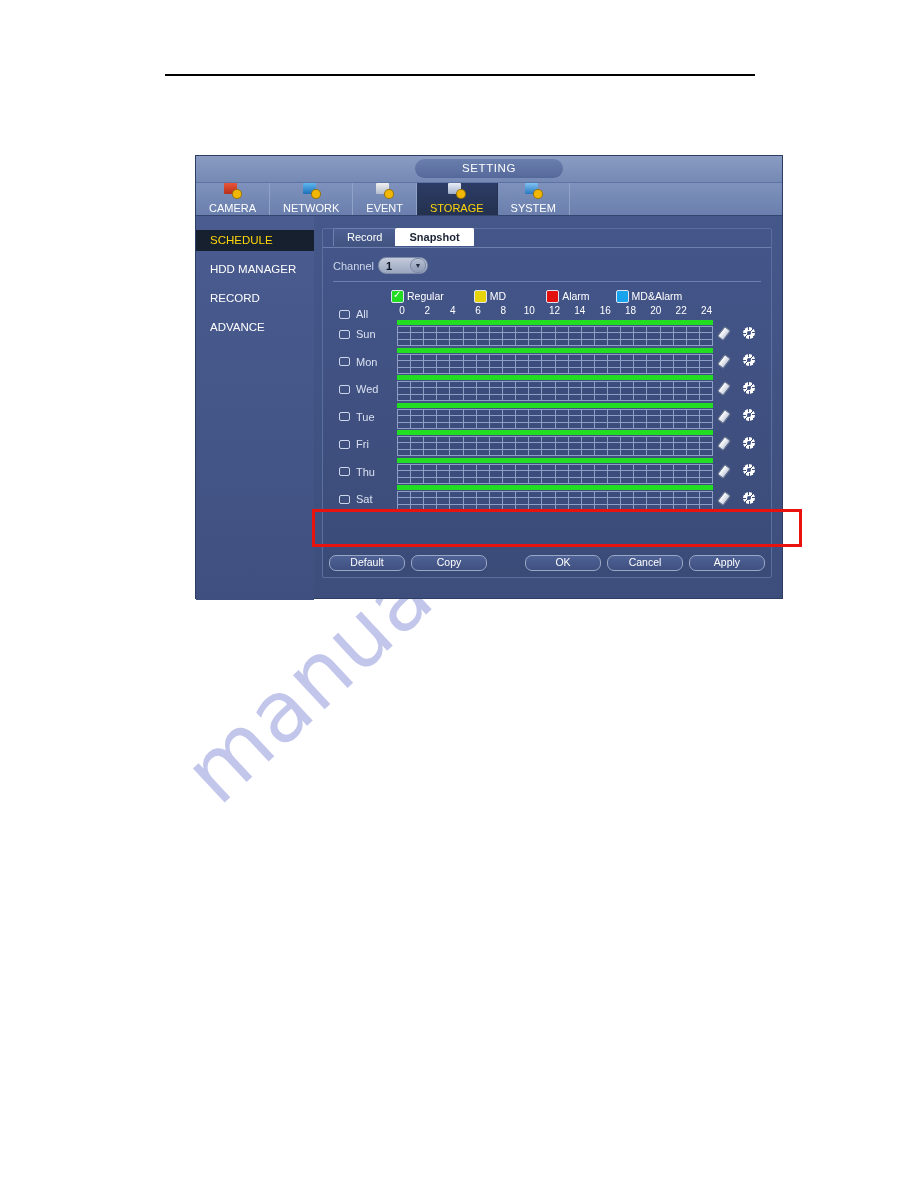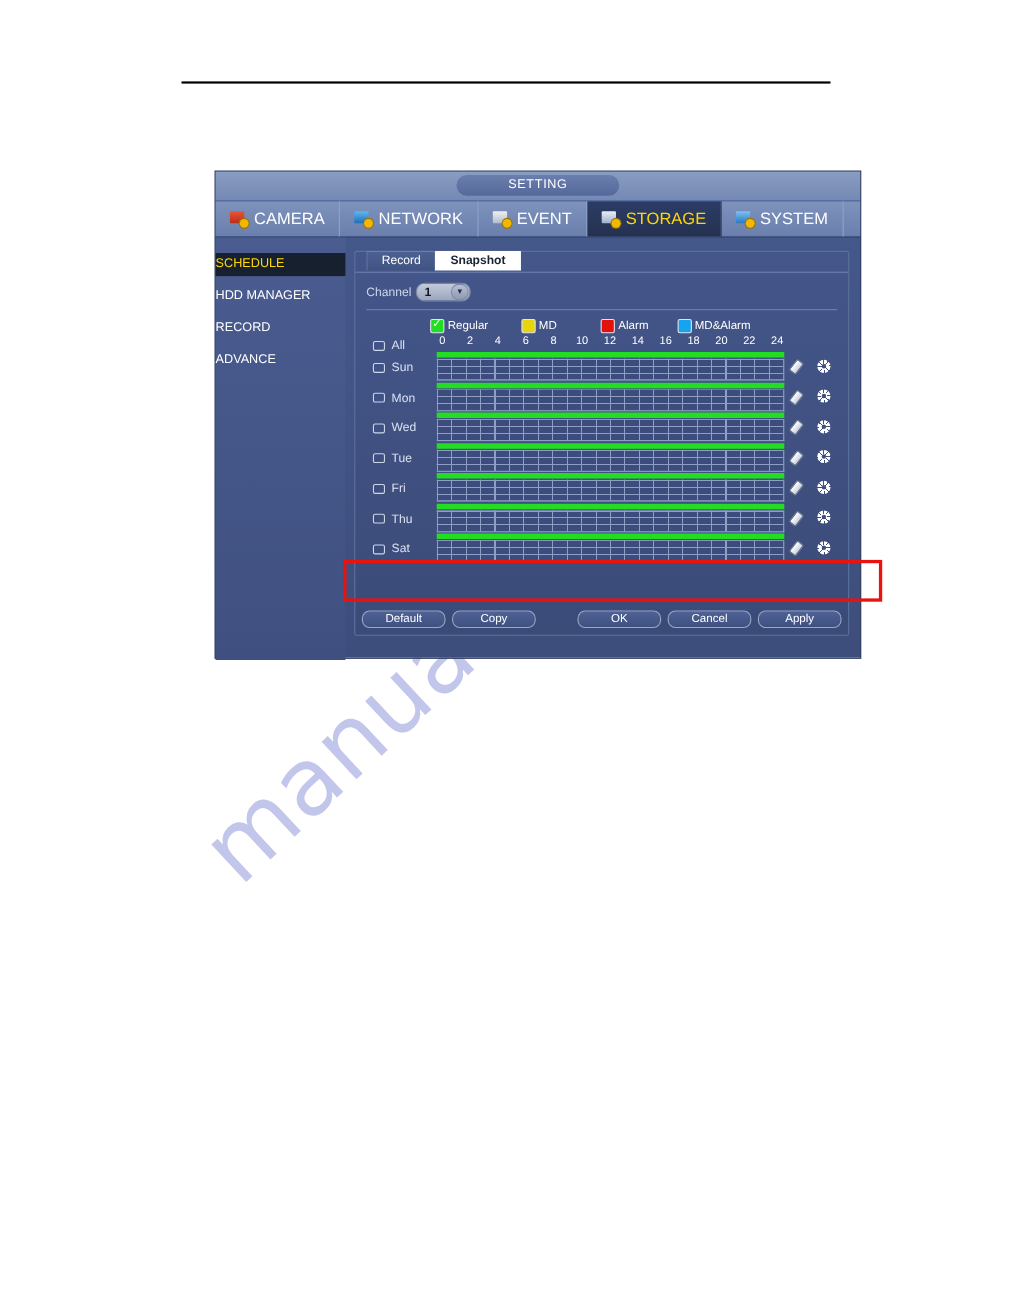--- a/index.html
+++ b/index.html
@@ -90,22 +90,23 @@
     background: linear-gradient(#7e92bc, #6a7fad);
     border-bottom: 1px solid #33446f;
   }
   .topnav-item {
     position: relative;
     display: flex;
     align-items: center;
     gap: 5px;
     padding: 0 13px;
     color: #ffffff;
-    font-size: 15px;
+    font-size: 11px;
     border-right: 1px solid #8fa2c7;
+    flex-direction: column;
   }
   .topnav-item.active {
     background: linear-gradient(#2c3c66, #24314f);
     color: #ffd60a;
     border-right-color: #24314f;
   }
   .topnav-spacer { flex: 1; }
 
   
   .navicon {
@@ -143,20 +144,21 @@
   
   .sidebar {
     width: 118px;
     flex: 0 0 118px;
     padding-top: 14px;
     background: linear-gradient(#4a5c90, #3f5080);
   }
   .side-item {
     height: 21px;
     line-height: 21px;
+    padding-left: 14px;
     color: #ffffff;
     font-size: 11.5px;
     margin-bottom: 8px;
     white-space: nowrap;
   }
   .side-item.active {
     background: #16202f;
     color: #ffd60a;
   }
 

